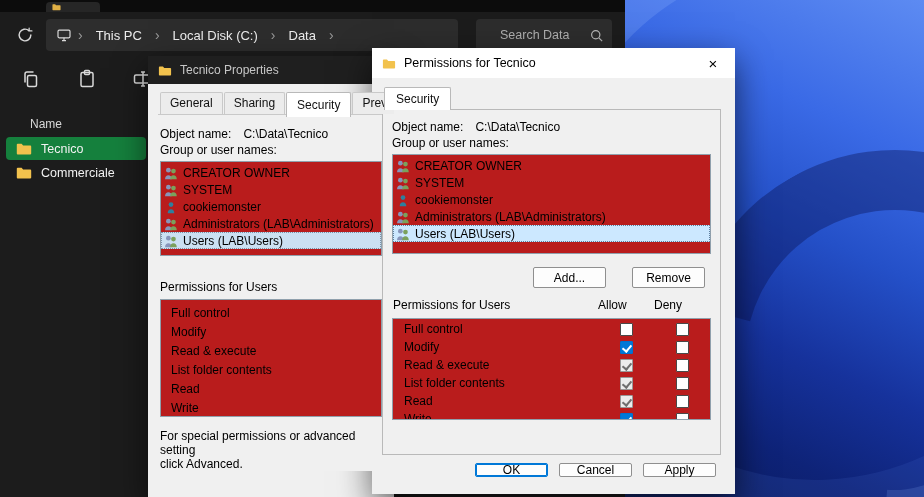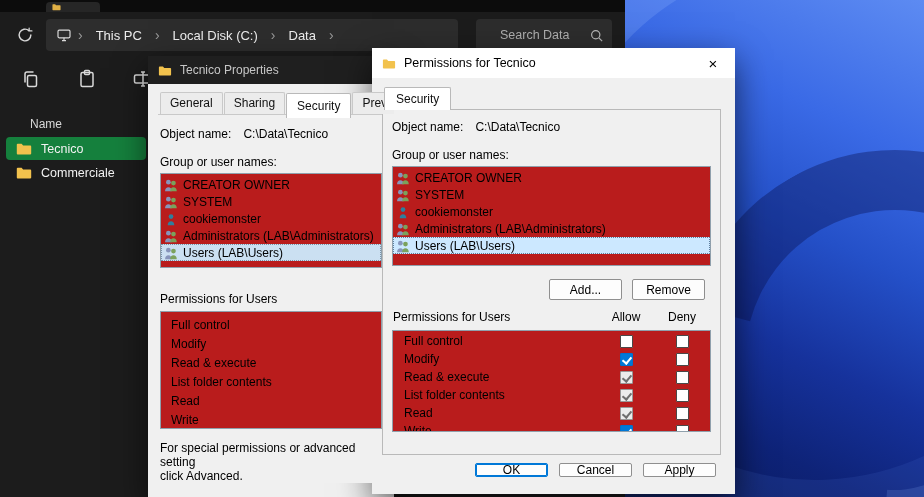--- a/index.html
+++ b/index.html
@@ -31,55 +31,55 @@
   .tool-icon{width:22px;height:22px}
   .filepane{margin-top:12px}
   .col-header{position:relative;height:24px;display:flex;align-items:center;padding-left:30px;font-size:12px;color:#d8d8d8}
   .col-header::after{content:"";position:absolute;left:148px;top:5px;width:1px;height:14px;background:#3d3d3d}
   .file-row{display:flex;align-items:center;gap:9px;height:23px;width:140px;margin:1px 0 1px 6px;padding-left:10px;border-radius:4px;font-size:12.5px;color:#f2f2f2}
   .file-row.selected{background:#15803d}
   .file-icon,.gicon{flex:none;display:flex}
 
   
   .dlg{position:absolute;background:#f0f0f0;font-size:12px;color:#000;box-shadow:0 12px 32px rgba(0,0,0,.6)}
-  .objrow{display:flex;gap:12px;margin-bottom:14px;white-space:nowrap}
+  .objrow{display:flex;gap:12px;margin-bottom:2px;white-space:nowrap}
   .sec-label{margin-bottom:4px}
   .listbox{background:#b91c1c;border:1px solid #90a0ac;overflow:hidden}
   .grp-row{display:flex;align-items:center;gap:5px;height:17px;padding:0 3px;white-space:nowrap}
   .grp-row.sel-back{background:#cbe0f2;outline:1px dotted #7a93a8;outline-offset:-1px}
   .grp-row.sel-front{background:#cce8ff;outline:1px dotted #5f7f9e;outline-offset:-1px}
 
   
   .dlg-back{left:148px;top:56px;width:246px;height:441px;overflow:hidden}
   .tb-back{height:28px;background:#1f1f1f;color:#c6c6c6;display:flex;align-items:center;gap:8px;padding:0 10px;font-size:12px}
   .back-body{padding:8px 10px 0}
-  .tabs{display:flex;align-items:flex-start;height:22px;padding-left:2px;position:relative;z-index:2;white-space:nowrap}
+  .tabs{display:flex;align-items:center;height:22px;padding-left:2px;position:relative;z-index:2;white-space:nowrap}
   .tab32{padding:3px 9px 4px;border:1px solid #c9c9c9;border-bottom:none;background:#ececec;border-radius:2px 2px 0 0;margin-right:1px;color:#111}
   .tab32.active{background:#fff;padding:5px 10px;position:relative;top:1px;border-color:#b9b9b9}
   .tabpane-back{border-top:1px solid #c9c9c9;padding:12px 2px 0;position:relative;z-index:1;background:#f0f0f0}
   .lb-groups-back{height:95px;padding-top:2px}
   .hint{margin-top:10px}
   .perm-label-back{margin-top:24px;margin-bottom:5px}
   .lb-perms-back{height:118px;padding-top:3px}
   .pp-row{height:19px;display:flex;align-items:center;padding-left:10px}
   .adv-hint{margin-top:12px;line-height:14px}
 
   
   .dlg-front{left:372px;top:48px;width:363px;height:446px}
   .tb-front{height:30px;background:#fff;display:flex;align-items:center;gap:8px;padding-left:10px;font-size:12.5px;color:#000}
   .close-btn{margin-left:auto;width:44px;height:30px;display:flex;align-items:center;justify-content:center;font-size:15px;color:#000;border:none;background:transparent;font-family:inherit}
   .front-body{padding:8px 14px 0 10px}
   .ftab{display:inline-block;padding:4px 11px;background:#fff;border:1px solid #b9b9b9;border-bottom:none;border-radius:2px 2px 0 0;position:relative;top:1px;z-index:2;margin-left:2px;color:#111}
   .fpane{border:1px solid #b9b9b9;background:#f0f0f0;padding:10px 9px;height:346px;position:relative;z-index:1}
   .lb-groups-front{height:100px;padding-top:2px}
-  .btnrow{display:flex;justify-content:flex-end;gap:10px;margin:13px 6px 10px 0}
+  .btnrow{display:flex;justify-content:flex-end;gap:26px;margin:13px 6px 10px 0}
   .btn{width:73px;height:21px;background:#fdfdfd;border:1px solid #8f8f8f;border-radius:2px;font-size:12px;font-family:inherit;color:#000;display:flex;align-items:center;justify-content:center}
   .perm-head{display:flex;align-items:center;margin:2px 1px 6px}
   .ph-label{flex:1}
-  .ph-col{width:56px;text-align:center}
+  .ph-col{width:56px;text-align:left}
   .lb-perms-front{height:102px;padding-top:1px}
   .perm-row{display:flex;align-items:center;height:18px}
   .perm-name{flex:1;padding-left:11px}
   .perm-cell{width:56px;display:flex;justify-content:center}
   .cb{width:13px;height:13px;background:#fff;border:1px solid #494949;border-radius:1px;position:relative;display:inline-block}
   .cb.checked{background:#0078d7;border-color:#0070cd}
   .cb.checked::after,.cb.checked-inherited::after{content:"";position:absolute;left:3.5px;top:1px;width:4px;height:7px;border:solid #fff;border-width:0 2px 2px 0;transform:rotate(40deg)}
   .cb.checked-inherited{background:#ececec;border-color:#989898}
   .cb.checked-inherited::after{border-color:#6f6f6f}
   .f-actions{display:flex;justify-content:flex-end;gap:11px;padding:8px 5px 0 0}

